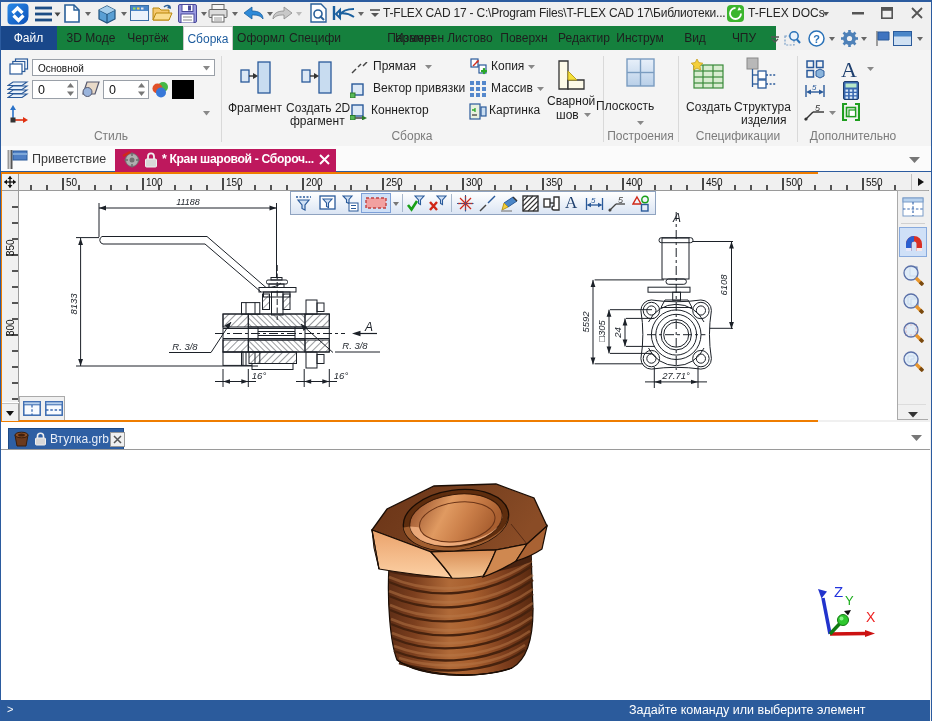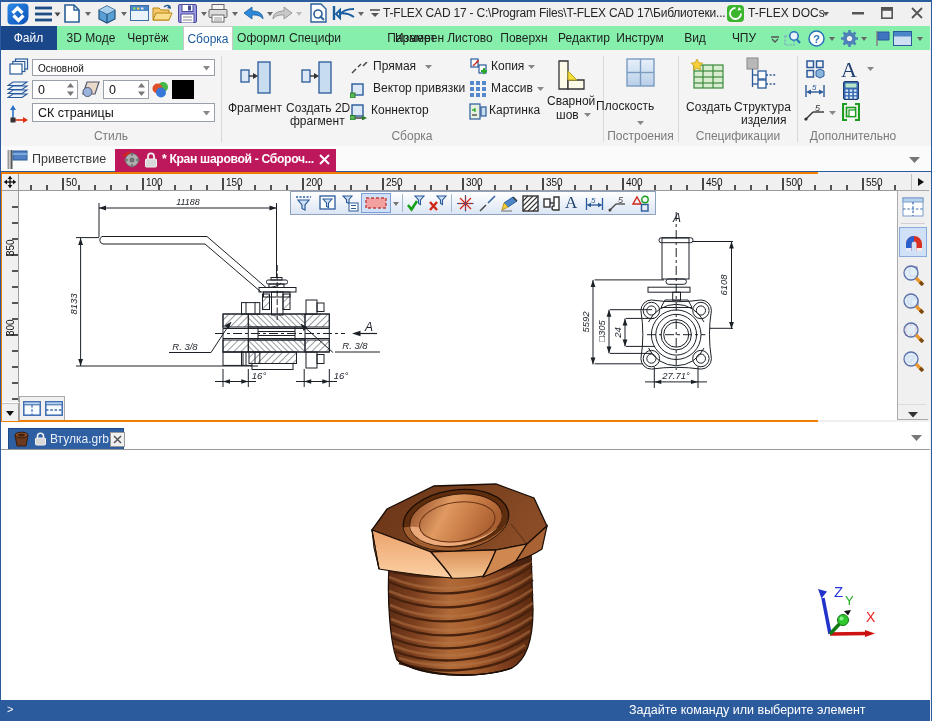--- a/index.html
+++ b/index.html
@@ -1,21 +1,21 @@
 <!DOCTYPE html>
 <html><head>
 <meta charset="utf-8">
 <style>
   html,body{margin:0;padding:0;}
   body{width:932px;height:721px;overflow:hidden;font-family:"Liberation Sans",sans-serif;position:relative;background:#fff;}
   .abs{position:absolute;}
   #win{position:absolute;left:0;top:0;width:932px;height:721px;background:#f0f0f0;}
   #winborder{position:absolute;left:0;top:0;width:932px;height:721px;border-left:1px solid #2b5b9f;border-right:1px solid #2b5b9f;border-top:2px solid #2b5b9f;box-sizing:border-box;pointer-events:none;z-index:99;}
   #titlebar{position:absolute;left:0;top:0;width:930px;height:26px;background:#f0f0f0;}
-  #menurow{position:absolute;left:0;top:26px;width:930px;height:24px;background:#86efac;}
+  #menurow{position:absolute;left:0;top:26px;width:766px;height:24px;background:#15803d;padding-left:10px;}
   .mtab{position:absolute;top:0;height:24px;line-height:24px;font-size:12px;color:#1e1e1e;text-align:center;}
   #ribbon{position:absolute;left:0;top:50px;width:930px;height:96px;background:#f4f4f4;border-bottom:1px solid #b9b9b9;}
   .glabel{position:absolute;bottom:3px;font-size:12px;color:#7b7b7b;width:100%;text-align:center;}
   .gsep{position:absolute;top:6px;bottom:4px;width:1px;background:#d9d9d9;}
   .rtxt{position:absolute;font-size:12px;color:#1e1e1e;}
   #tabrow1{position:absolute;left:0;top:146px;width:932px;height:26px;background:#fbfbfb;border-bottom:1px solid #2b5b9f;box-sizing:border-box;}
   #docwin{position:absolute;left:0;top:172px;width:818px;height:250px;background:#fff;border:2px solid #ef7d00;box-sizing:border-box;}
   #tabrow2{position:absolute;left:0;top:422px;width:930px;height:28px;background:#fff;border-bottom:1px solid #9a9a9a;box-sizing:border-box;padding-left:28px;}
   #view3d{position:absolute;left:0;top:450px;width:930px;height:250px;background:#fff;}
   #statusbar{position:absolute;left:0;top:700px;width:930px;height:21px;background:#2b5b9c;}
@@ -265,21 +265,20 @@
   <svg class="abs" style="left:137px;top:32px;" width="9" height="15" viewBox="0 0 9 15">
         <path d="M4.5 1 L8 5.5 H1 Z" fill="#777"></path>
         <path d="M4.5 14 L1 9.5 H8 Z" fill="#777"></path>
       </svg>
   <svg class="abs" style="left:152px;top:31px;" width="17" height="17" viewBox="0 0 17 17">
     <circle cx="11" cy="6" r="5" fill="#46b846"></circle>
         <circle cx="5.5" cy="7.5" r="5" fill="#e05028"></circle>
         <circle cx="9" cy="11.5" r="5" fill="#3878d8"></circle>
   </svg>
   <div class="abs" style="left:172px;top:30px;width:22px;height:19px;background:#000;"></div>
-  <div class="abs" style="left:32px;top:53px;width:183px;height:19px;background:#fff;border:1px solid #9aa0a8;font-size:12.5px;color:#111;line-height:18px;padding-left:5px;box-sizing:border-box;">СК страницы</div>
   <svg class="abs" style="left:202px;top:60px;" width="9" height="7">
         <path d="M1 1 l7 0 l-3.5 4.5 z" fill="#888"></path>
       </svg>
   <div class="glabel" style="left:0;width:222px;">Стиль</div>
   <div class="gsep" style="left:221px;"></div>
 
   <svg class="abs" style="left:238px;top:10px;" width="34" height="36" viewBox="0 0 34 36">
     <rect x="3" y="10" width="8" height="12" fill="#dce8f5" stroke="#2a5a9a" stroke-width="1.3"></rect>
     <rect x="20" y="2" width="12" height="31" fill="#c8dcf0" stroke="#2a5a9a" stroke-width="1.3"></rect>
     <line x1="11" y1="16" x2="18" y2="16" stroke="#333" stroke-width="1.4"></line>

